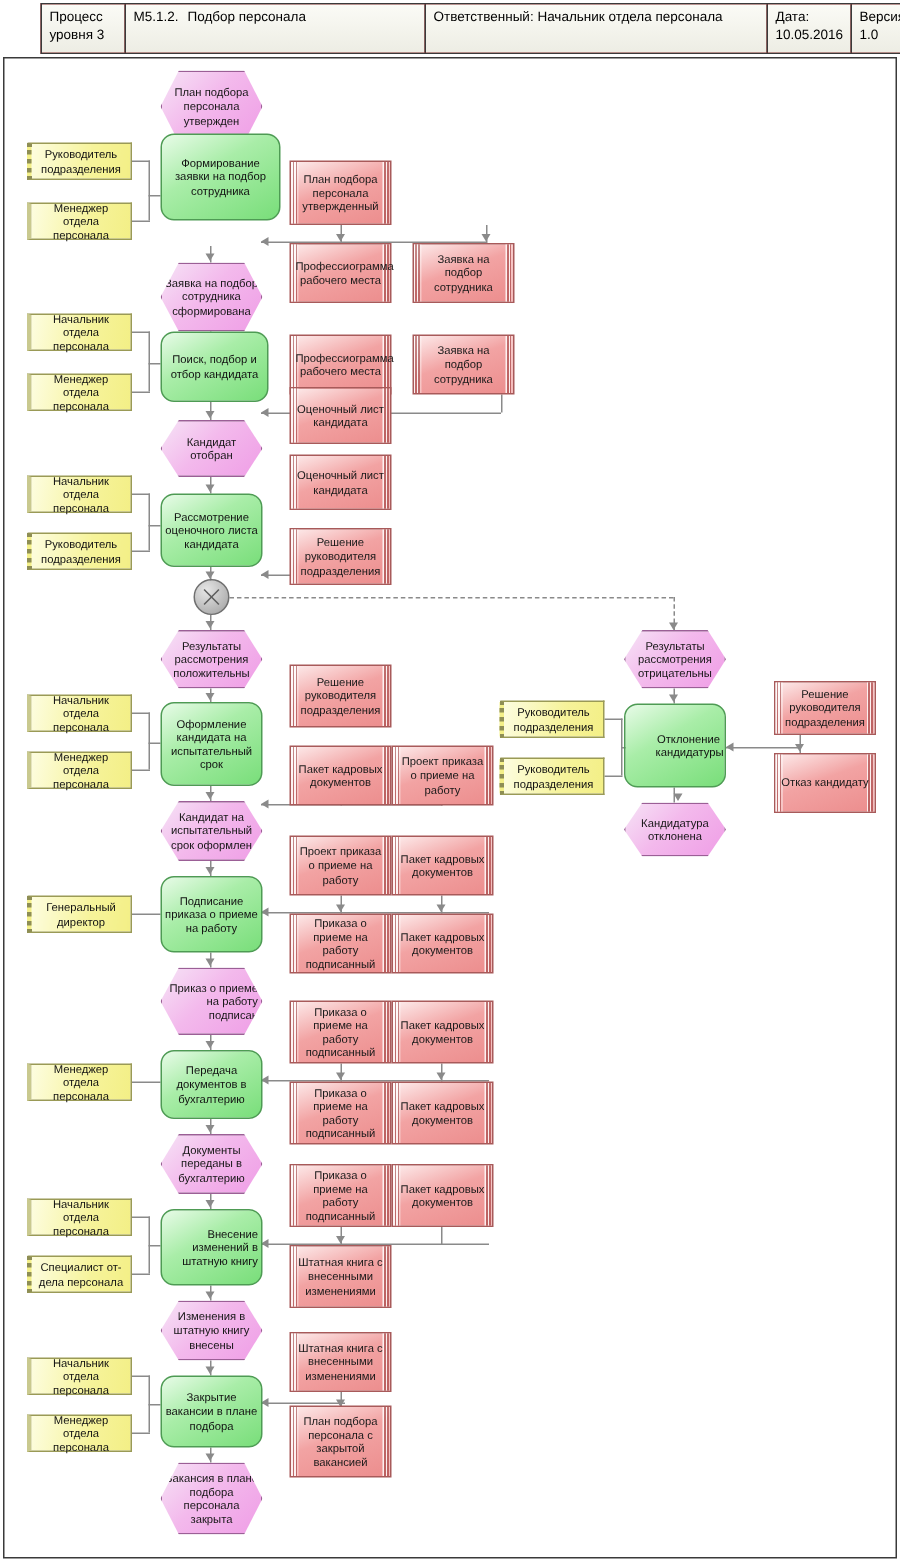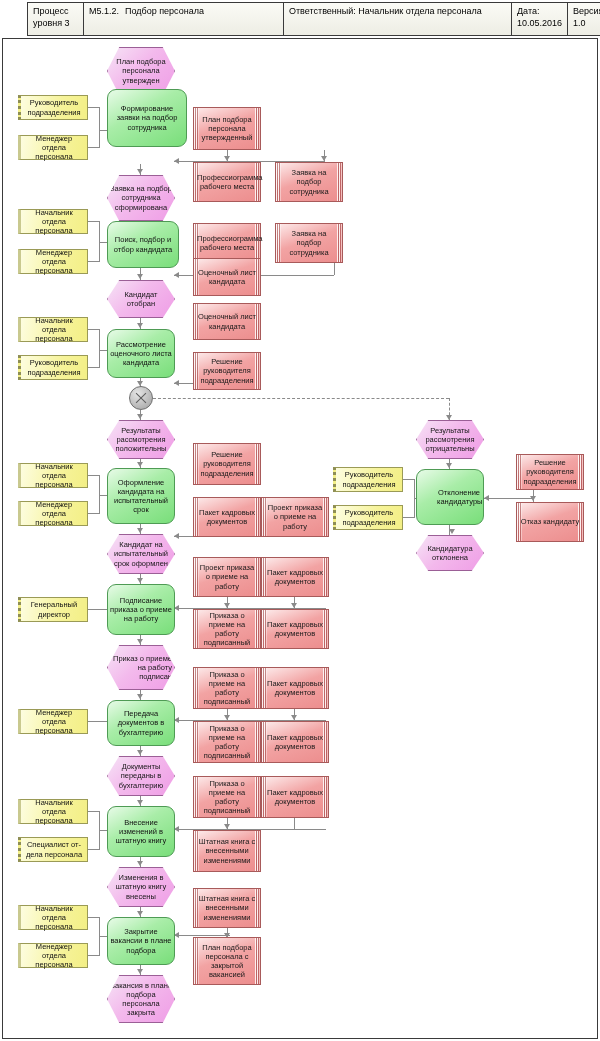--- a/index.html
+++ b/index.html
@@ -377,21 +377,21 @@
       </div>
     <div class="node fn" style="left:413px;top:430px;width:68px;height:56px;padding-left:20px;">
         <span>Отклонение кандидатуры</span>
       </div>
     <div class="node fn" style="left:104px;top:545px;width:68px;height:51px;">
         <span>Подписание приказа о приеме на работу</span>
       </div>
     <div class="node fn" style="left:104px;top:661px;width:68px;height:46px;">
         <span>Передача документов в бухгалтерию</span>
       </div>
-    <div class="node fn" style="left:104px;top:767px;width:68px;height:51px;">
+    <div class="node fn" style="left:104px;top:767px;width:68px;height:51px;text-align:right;">
         <span>Внесение изменений в штатную книгу</span>
       </div>
     <div class="node fn" style="left:104px;top:878px;width:68px;height:48px;">
         <span>Закрытие вакансии в плане подбора</span>
       </div>
 
     <div class="xor" style="left:126px;top:347px;"></div>
 
     <div class="node org dashedbar" style="left:15px;top:56px;width:70px;height:25px;">
         <span>Руководитель подразделения</span>

